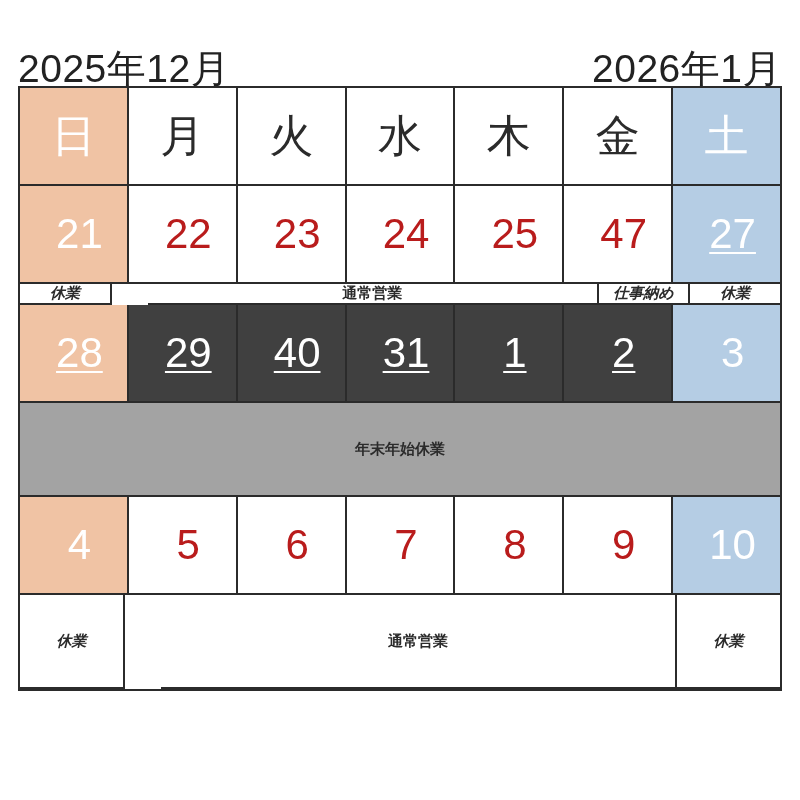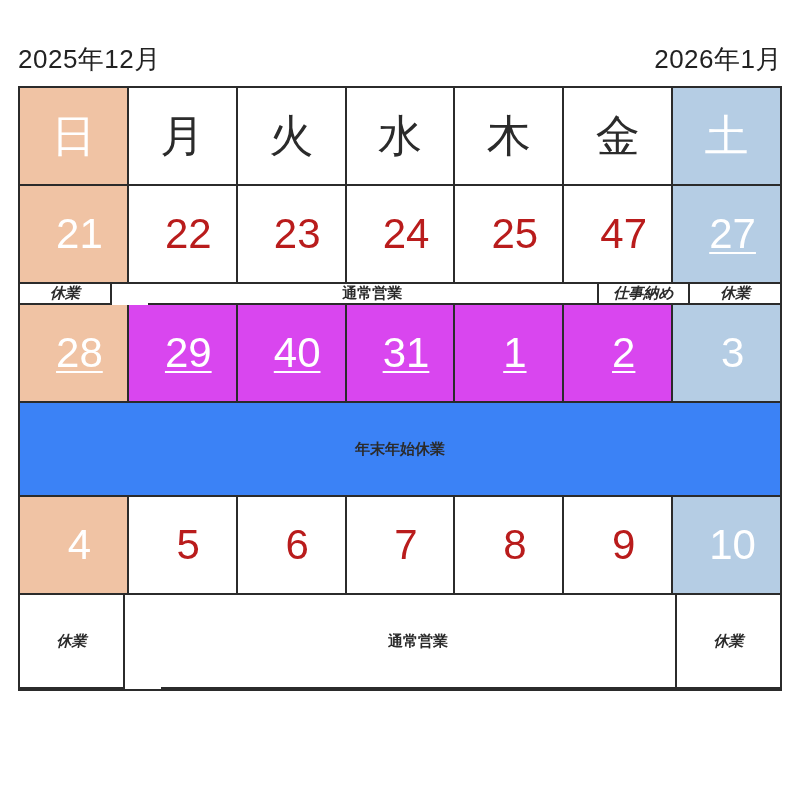--- a/index.html
+++ b/index.html
@@ -21,21 +21,21 @@
     box-sizing: border-box;
   }
   .month-row {
     position: absolute;
     left: 18px;
     right: 18px;
     top: 42px;
     display: flex;
     justify-content: space-between;
     align-items: baseline;
-    font-size: 26px;
+    font-size: 39px;
     color: #222;
     letter-spacing: 0.5px;
   }
   .calendar {
     position: absolute;
     left: 18px;
     top: 86px;
     width: 764px;
     border: 2px solid #2b2b2b;
     box-sizing: border-box;
@@ -74,21 +74,21 @@
     line-height: 1;
   }
   .note {
     font-size: 15px;
     color: #2b2b2b;
     font-weight: 700;
   }
   .sun { background: #f0c3a4; }
   .sat { background: #b5cde4; }
   .plain { background: #ffffff; }
-  .green { background: #d946ef; }
+  .green { background: #404040; }
 
   .white-text { color: #ffffff; }
   .underline-num {
     text-decoration: underline;
     text-underline-offset: 4px;
     text-decoration-thickness: 2px;
   }
   .wide-note {
     box-sizing: border-box;
     border-right: 2px solid #2b2b2b;
@@ -100,21 +100,21 @@
   }
   .wide-note:last-child { border-right: none; }
   .full-note {
     box-sizing: border-box;
     width: 100%;
     height: 94px;
     display: flex;
     align-items: center;
     justify-content: center;
     border-bottom: 2px solid #2b2b2b;
-    background: #3b82f6;
+    background: #a3a3a3;
   }
   .f1 { flex: 1 1 0; font-style: italic; }
   .f5 { flex: 5 1 0; margin-left: 36px; }
 </style>
 </head>
 <body>
 
 <div class="page">
 
   <div class="month-row">

